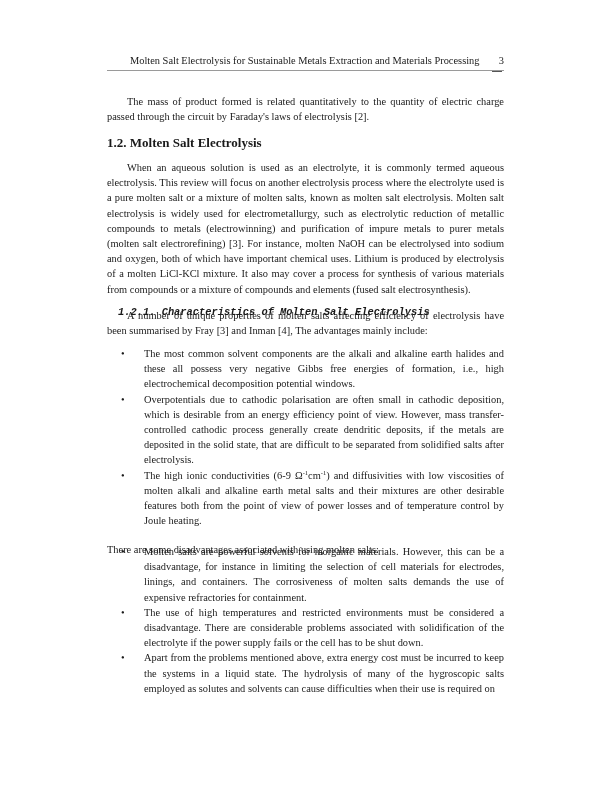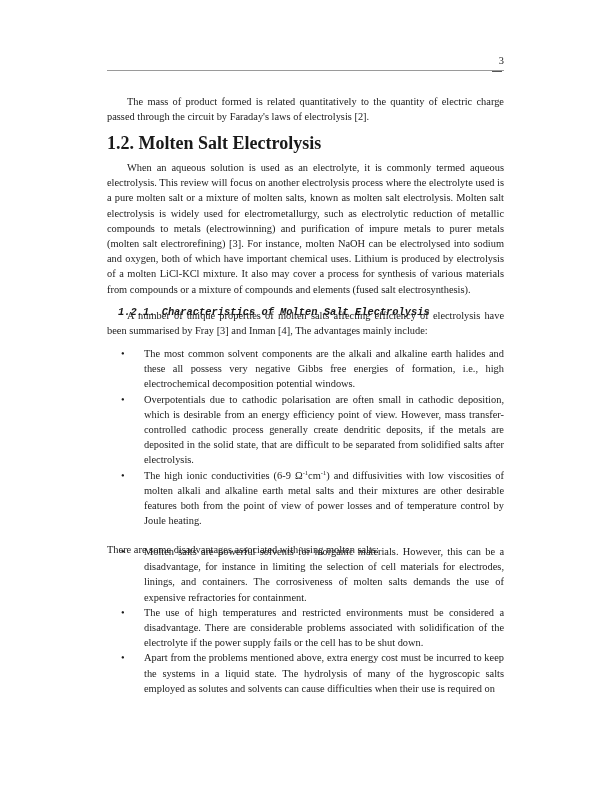--- a/index.html
+++ b/index.html
@@ -67,21 +67,21 @@
       left: 0;
       width: 397px;
       margin: 0;
     }
     .indent { text-indent: 20px; }
     h2.section {
       position: absolute;
       left: 0;
       top: 135px;
       margin: 0;
-      font-size: 18px;
+      font-size: 13px;
       font-weight: bold;
       line-height: 16px;
     }
     h3.subsection {
       position: absolute;
       left: 0;
       top: 294px;
       margin: 11px;
       font-size: 10.4px;
       font-weight: bold;
@@ -108,20 +108,21 @@
       top: 0;
     }
     sup { font-size: 6.5px; line-height: 0; vertical-align: 4px; }
   </style>
 </head>
 <body>
 
 <div class="page">
 
   <div class="running-header">
+    <span class="title">Molten Salt Electrolysis for Sustainable Metals Extraction and Materials Processing</span>
     <span class="page-num">3</span>
   </div>
   <div class="header-rule"></div>
   <div class="header-rule-tick"></div>
 
   <p class="para text indent" style="top:94px;">The mass of product formed is related quantitatively to the quantity of electric charge passed through the circuit by Faraday's laws of electrolysis [2].</p>
 
   <h2 class="section">1.2. Molten Salt Electrolysis</h2>
 
   <p class="para text indent" style="top:160px;">When an aqueous solution is used as an electrolyte, it is commonly termed aqueous electrolysis. This review will focus on another electrolysis process where the electrolyte used is a pure molten salt or a mixture of molten salts, known as molten salt electrolysis. Molten salt electrolysis is widely used for electrometallurgy, such as electrolytic reduction of metallic compounds to metals (electrowinning) and purification of impure metals to purer metals (molten salt electrorefining) [3]. For instance, molten NaOH can be electrolysed into sodium and oxygen, both of which have important chemical uses. Lithium is produced by electrolysis of a molten LiCl-KCl mixture. It also may cover a process for synthesis of various materials from compounds or a mixture of compounds and elements (fused salt electrosynthesis).</p>

